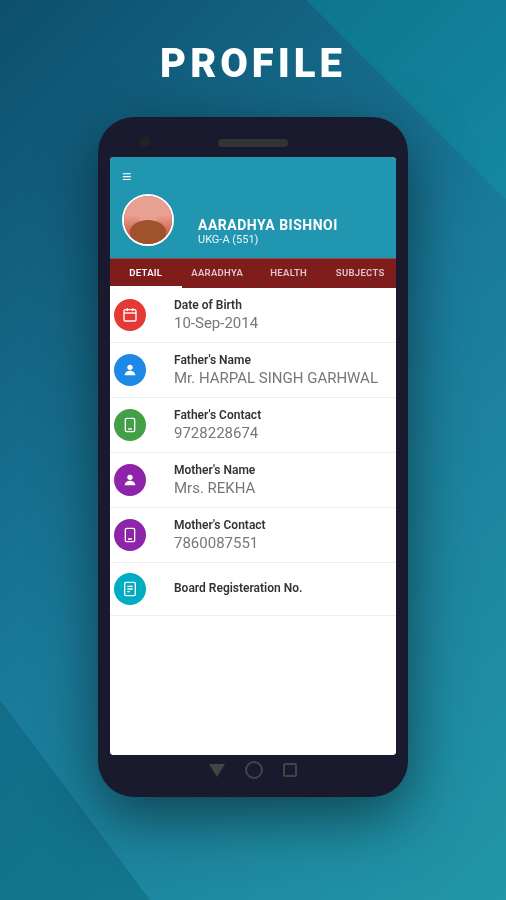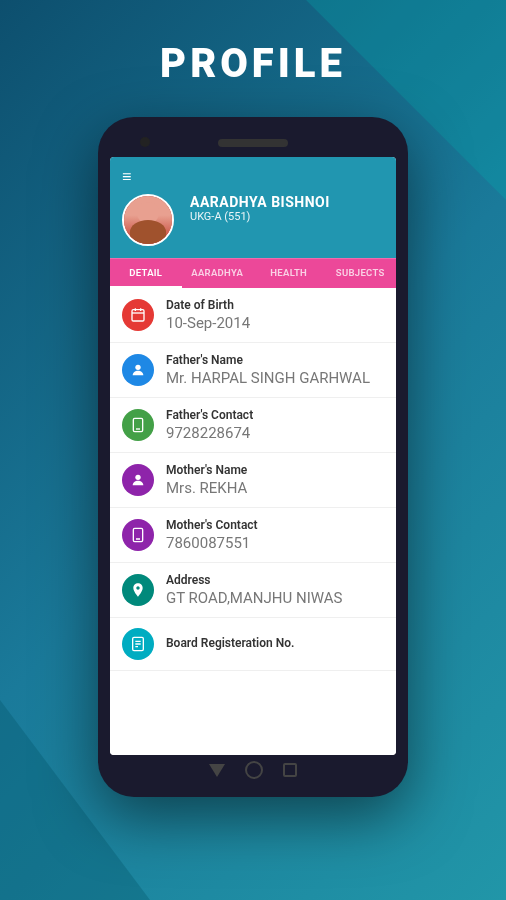--- a/index.html
+++ b/index.html
@@ -123,22 +123,22 @@
       flex-shrink: 0;
     }
     .hamburger {
       color: white;
       font-size: 16px;
       margin-bottom: 8px;
       cursor: pointer;
     }
     .profile-row {
       display: flex;
-      align-items: flex-start;
-      gap: 16px;
+      align-items: flex-end;
+      gap: 24px;
     }
     .avatar {
       width: 52px;
       height: 52px;
       border-radius: 50%;
       background: #c0392b;
       border: 2px solid white;
       overflow: hidden;
       display: flex;
       align-items: flex-end;
@@ -180,21 +180,21 @@
       font-weight: 700;
       letter-spacing: 0.5px;
     }
     .profile-class {
       font-size: 11px;
       opacity: 0.9;
     }
 
     
     .tabs {
-      background: #ec4899;
+      background: #7f1d1d;
       display: flex;
       border-top: 1px solid rgba(255,255,255,0.2);
     }
     .tab {
       flex: 1;
       color: rgba(255,255,255,0.75);
       font-size: 9.5px;
       font-weight: 600;
       text-align: center;
       padding: 8px 2px;
@@ -208,23 +208,23 @@
 
     
     .detail-list {
       flex: 1;
       overflow-y: auto;
       background: white;
     }
     .list-item {
       display: flex;
       align-items: center;
-      padding: 10px 12px;
+      padding: 10px 4px;
       border-bottom: 1px solid #efefef;
-      gap: 12px;
+      gap: 28px;
     }
     .item-icon {
       width: 32px;
       height: 32px;
       border-radius: 50%;
       display: flex;
       align-items: center;
       justify-content: center;
       flex-shrink: 0;
       font-size: 14px;
@@ -339,31 +339,20 @@
                 <rect x="5" y="2" width="14" height="20" rx="2" fill="none" stroke="white" stroke-width="2"></rect>
                 <line x1="9" y1="18" x2="15" y2="18" stroke="white" stroke-width="2"></line>
               </svg>
       </div>
       <div class="item-content">
         <div class="item-label">Mother's Contact</div>
         <div class="item-value">7860087551</div>
       </div>
     </div>
           <div class="list-item">
-      <div class="item-icon" style="background:#00897b">
-        <svg viewBox="0 0 24 24" width="16" height="16" fill="white">
-                <path d="M12 2C8.13 2 5 5.13 5 9c0 5.25 7 13 7 13s7-7.75 7-13c0-3.87-3.13-7-7-7zm0 9.5c-1.38 0-2.5-1.12-2.5-2.5s1.12-2.5 2.5-2.5 2.5 1.12 2.5 2.5-1.12 2.5-2.5 2.5z" fill="white"></path>
-              </svg>
-      </div>
-      <div class="item-content">
-        <div class="item-label">Address</div>
-        <div class="item-value">GT ROAD,MANJHU NIWAS</div>
-      </div>
-    </div>
-          <div class="list-item">
       <div class="item-icon" style="background:#00acc1">
         <svg viewBox="0 0 24 24" width="16" height="16" fill="white">
                 <rect x="4" y="2" width="16" height="20" rx="2" fill="none" stroke="white" stroke-width="2"></rect>
                 <line x1="8" y1="8" x2="16" y2="8" stroke="white" stroke-width="2"></line>
                 <line x1="8" y1="12" x2="16" y2="12" stroke="white" stroke-width="2"></line>
                 <line x1="8" y1="16" x2="12" y2="16" stroke="white" stroke-width="2"></line>
               </svg>
       </div>
       <div class="item-content">
         <div class="item-label">Board Registeration No.</div>

